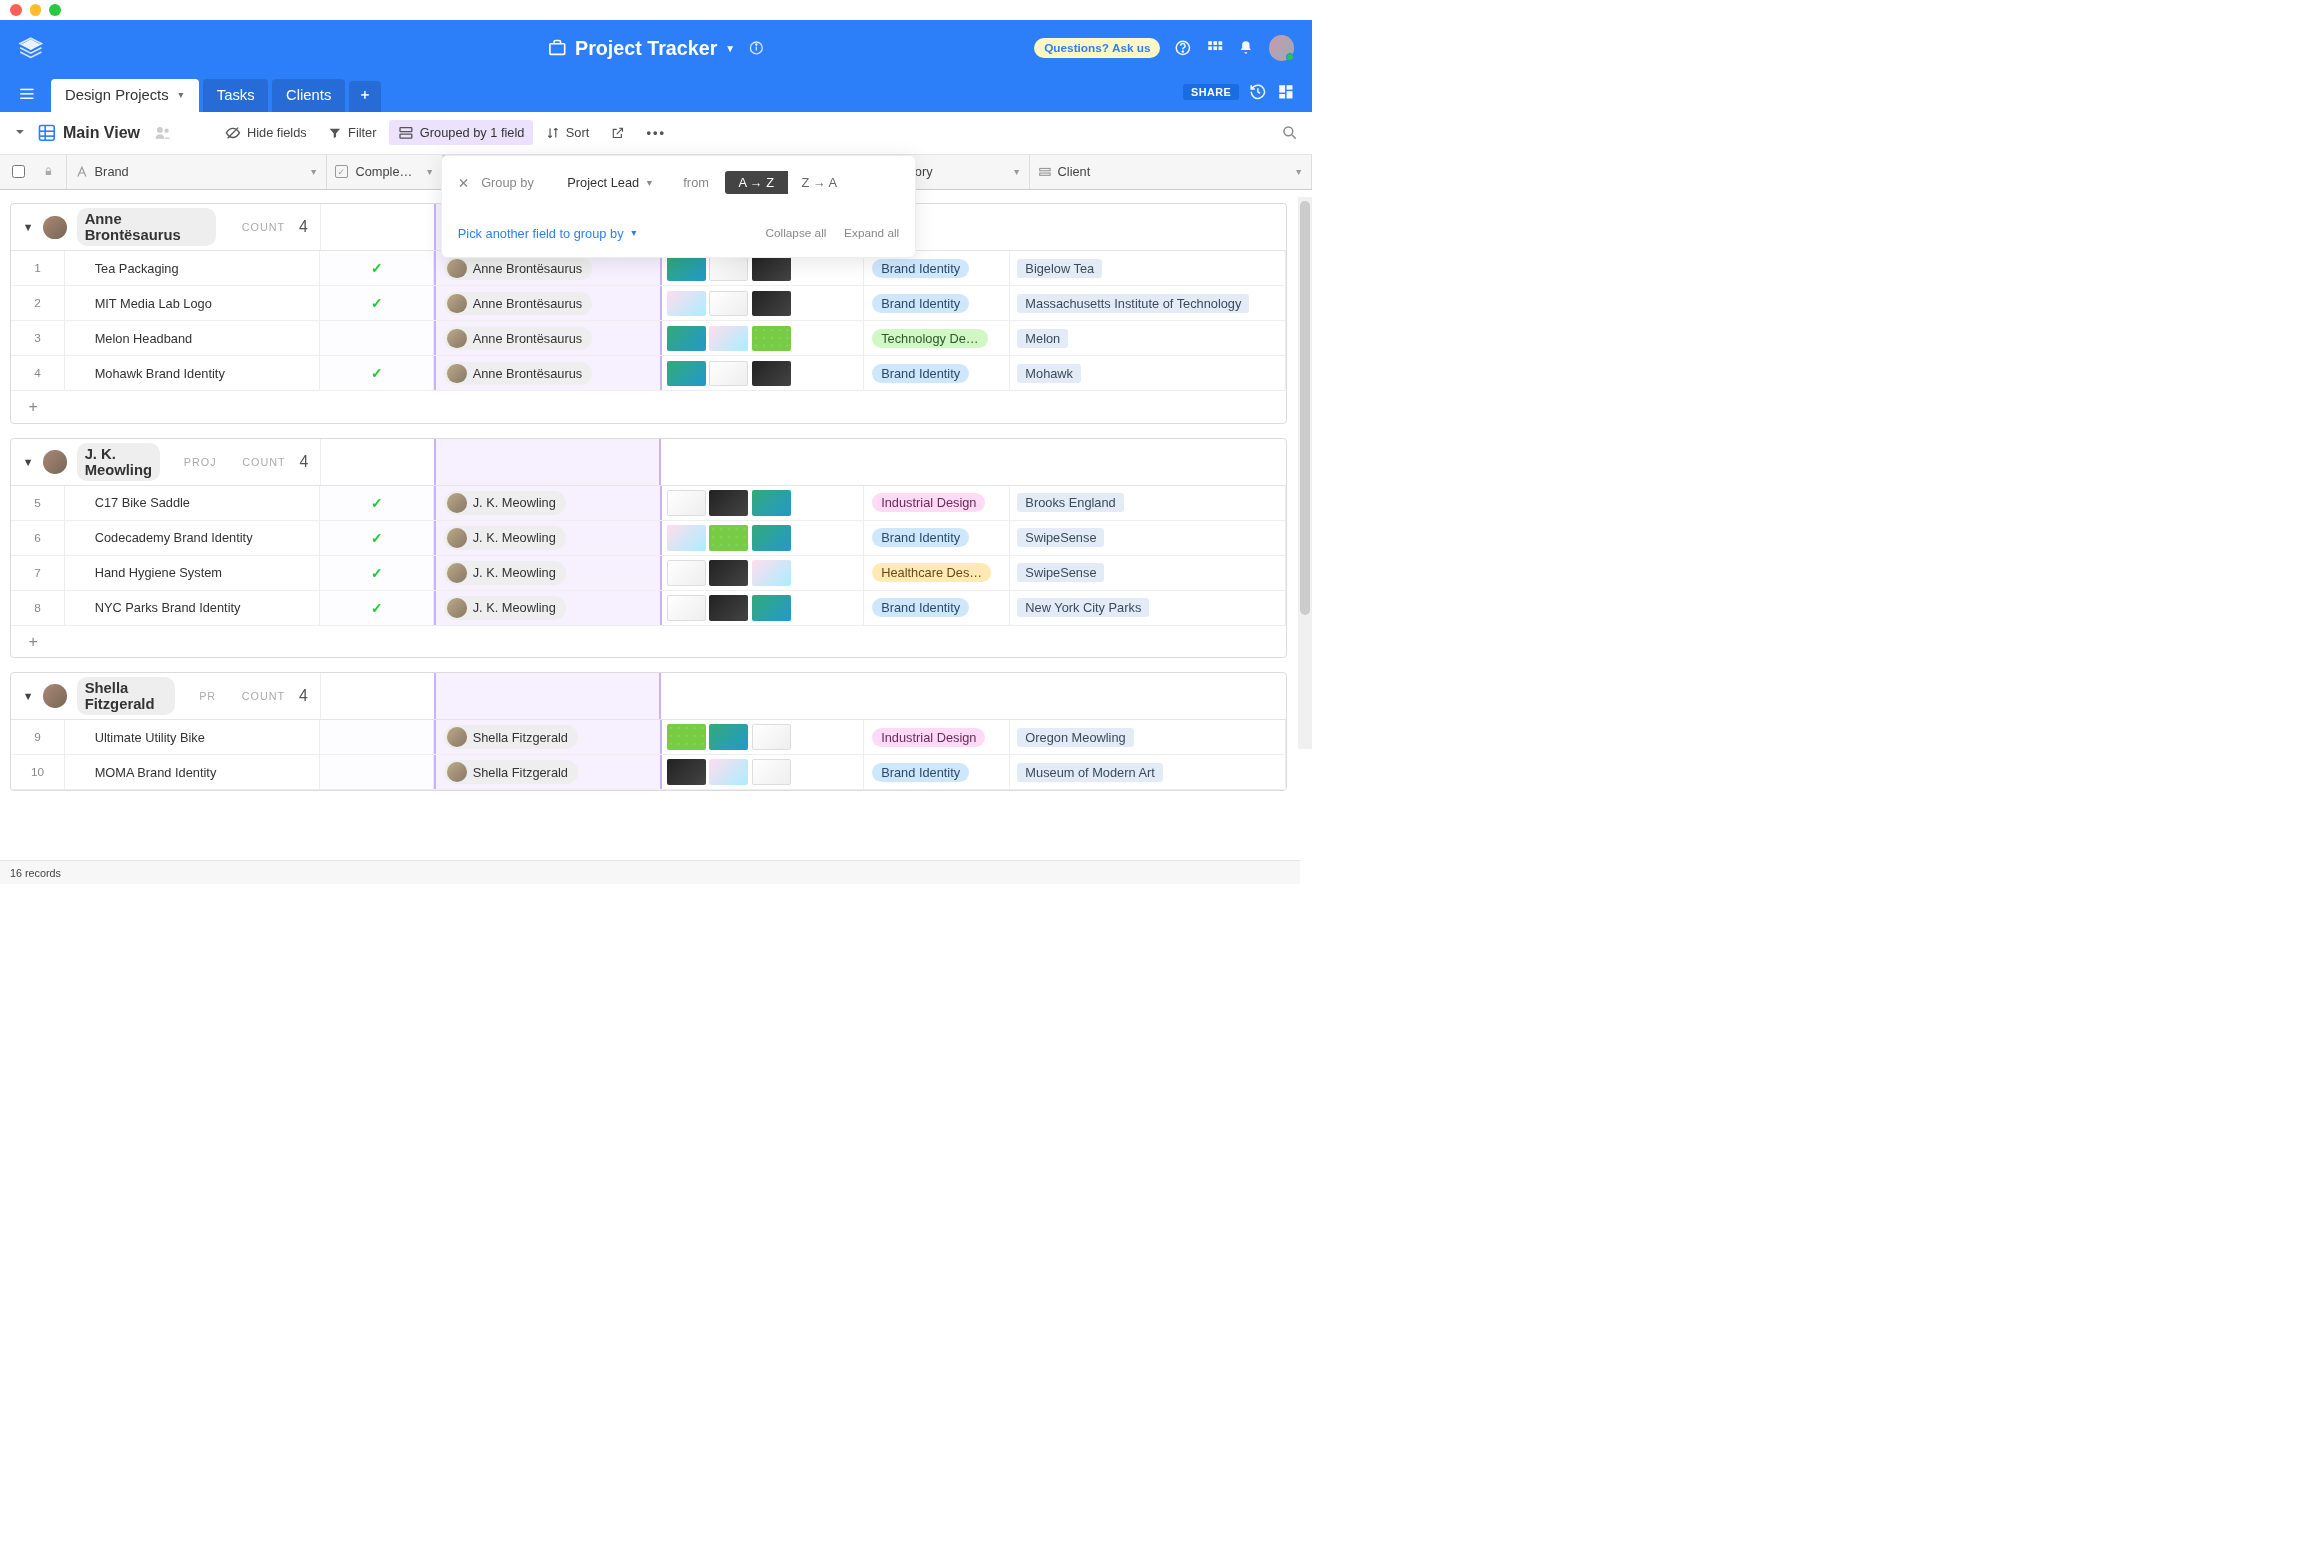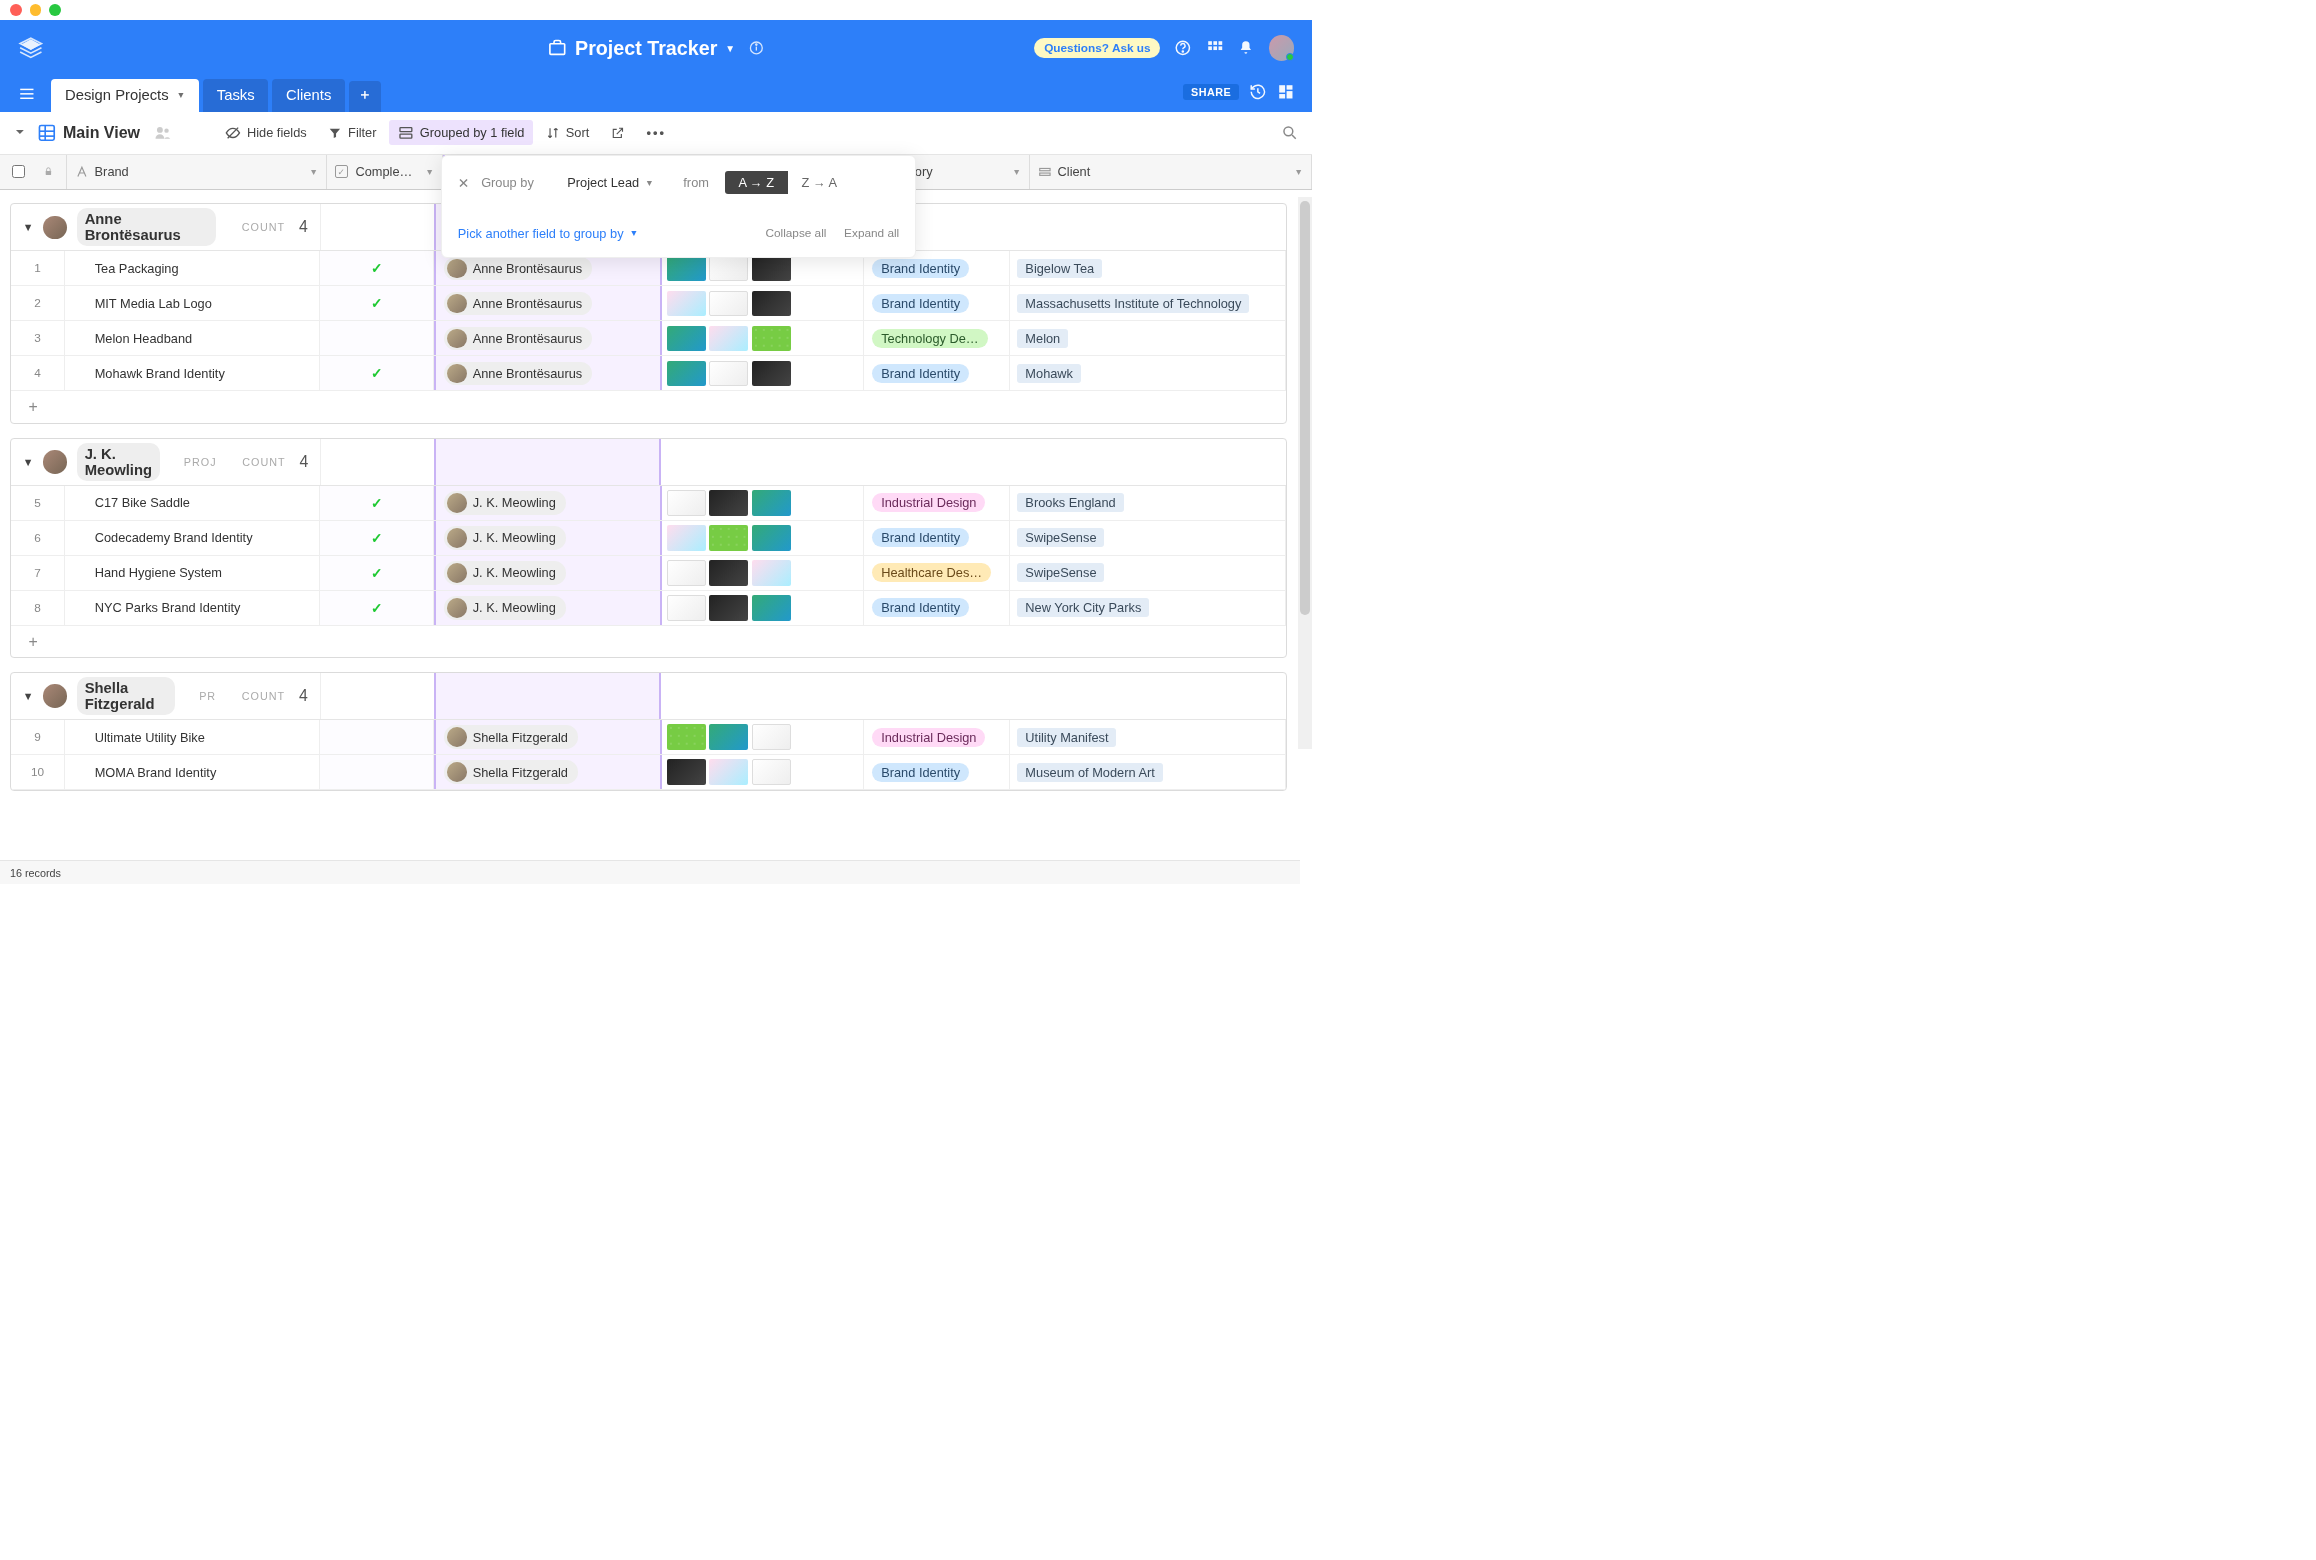--- a/index.html
+++ b/index.html
@@ -617,21 +617,21 @@
       </div>
       <div class="cell cell-images">
           <div class="thumb t5"></div>
           <div class="thumb t1"></div>
           <div class="thumb t2"></div>
         </div>
       <div class="cell cell-category">
         <span class="tag tag-pink">Industrial Design</span>
       </div>
       <div class="cell cell-client">
-        <span class="client-tag">Utility Manifest</span>
+        <span class="client-tag">Oregon Meowling</span>
       </div>
     </div>
       <div class="data-row">
       <div class="cell cell-rownum">10</div>
       <div class="cell cell-name">MOMA Brand Identity</div>
       <div class="cell cell-complete"></div>
       <div class="cell cell-lead">
         <div class="lead-pill">
           <div class="pill-avatar"></div>
           <span>Shella Fitzgerald</span>

